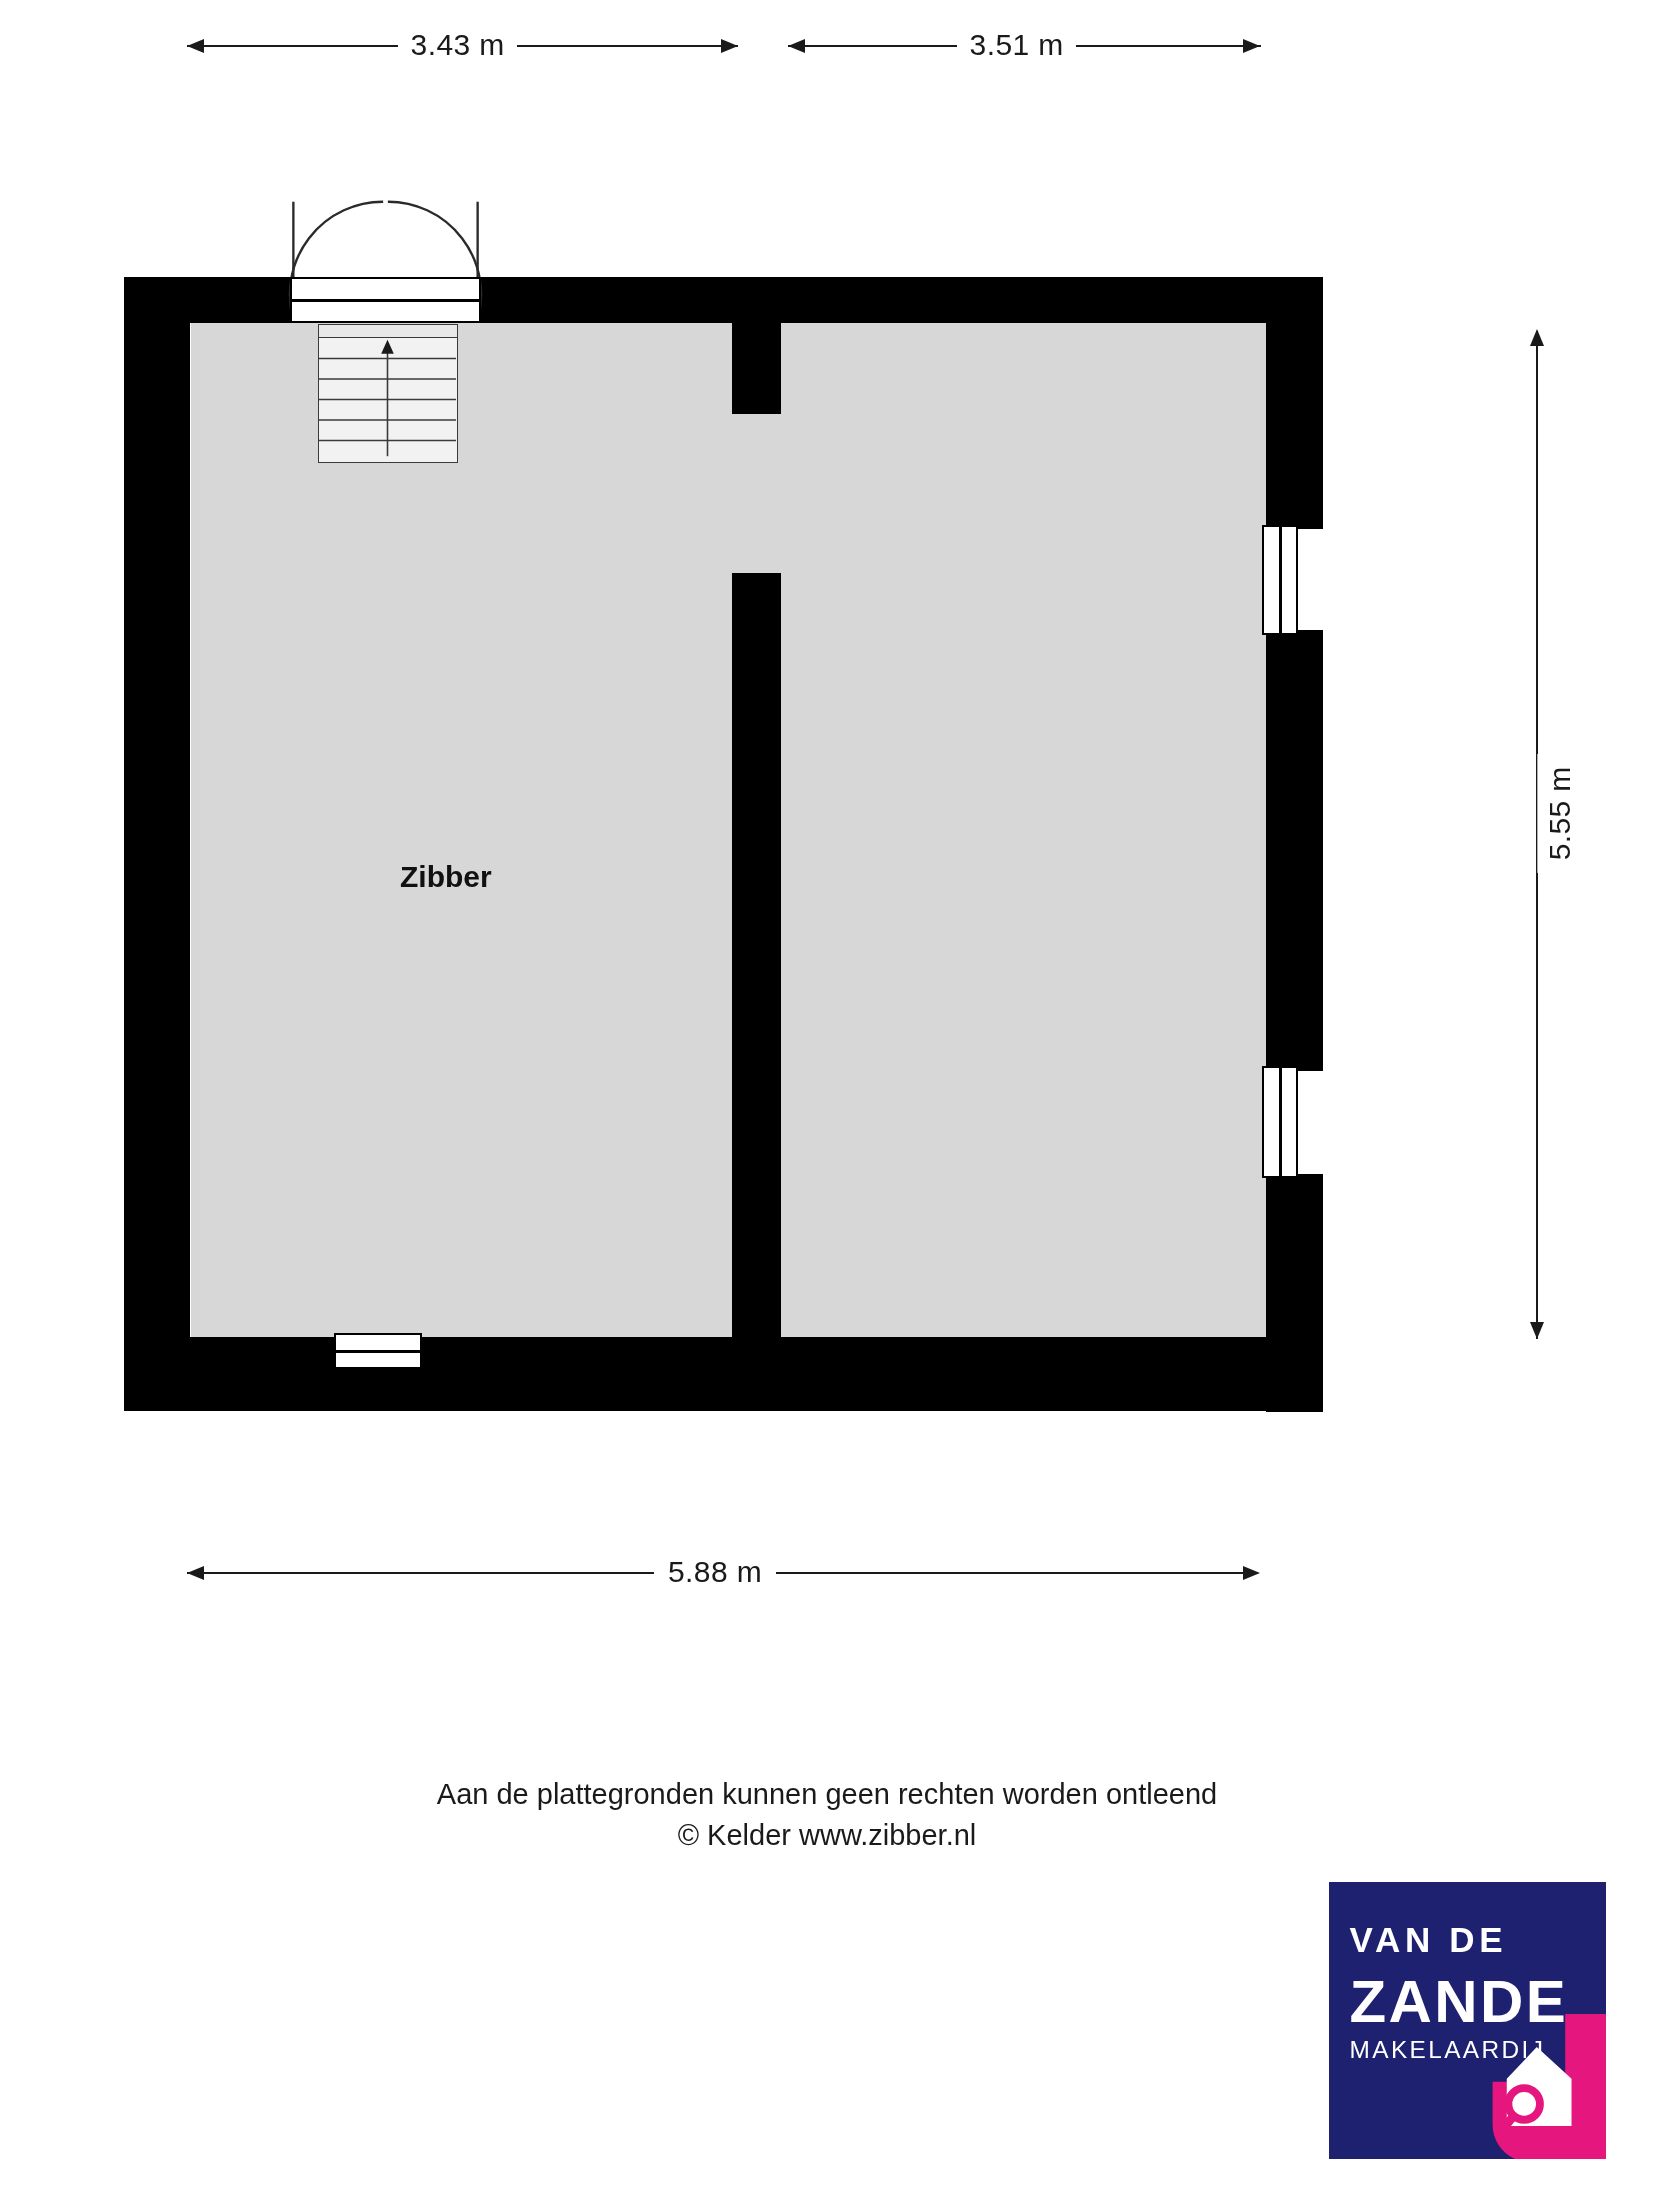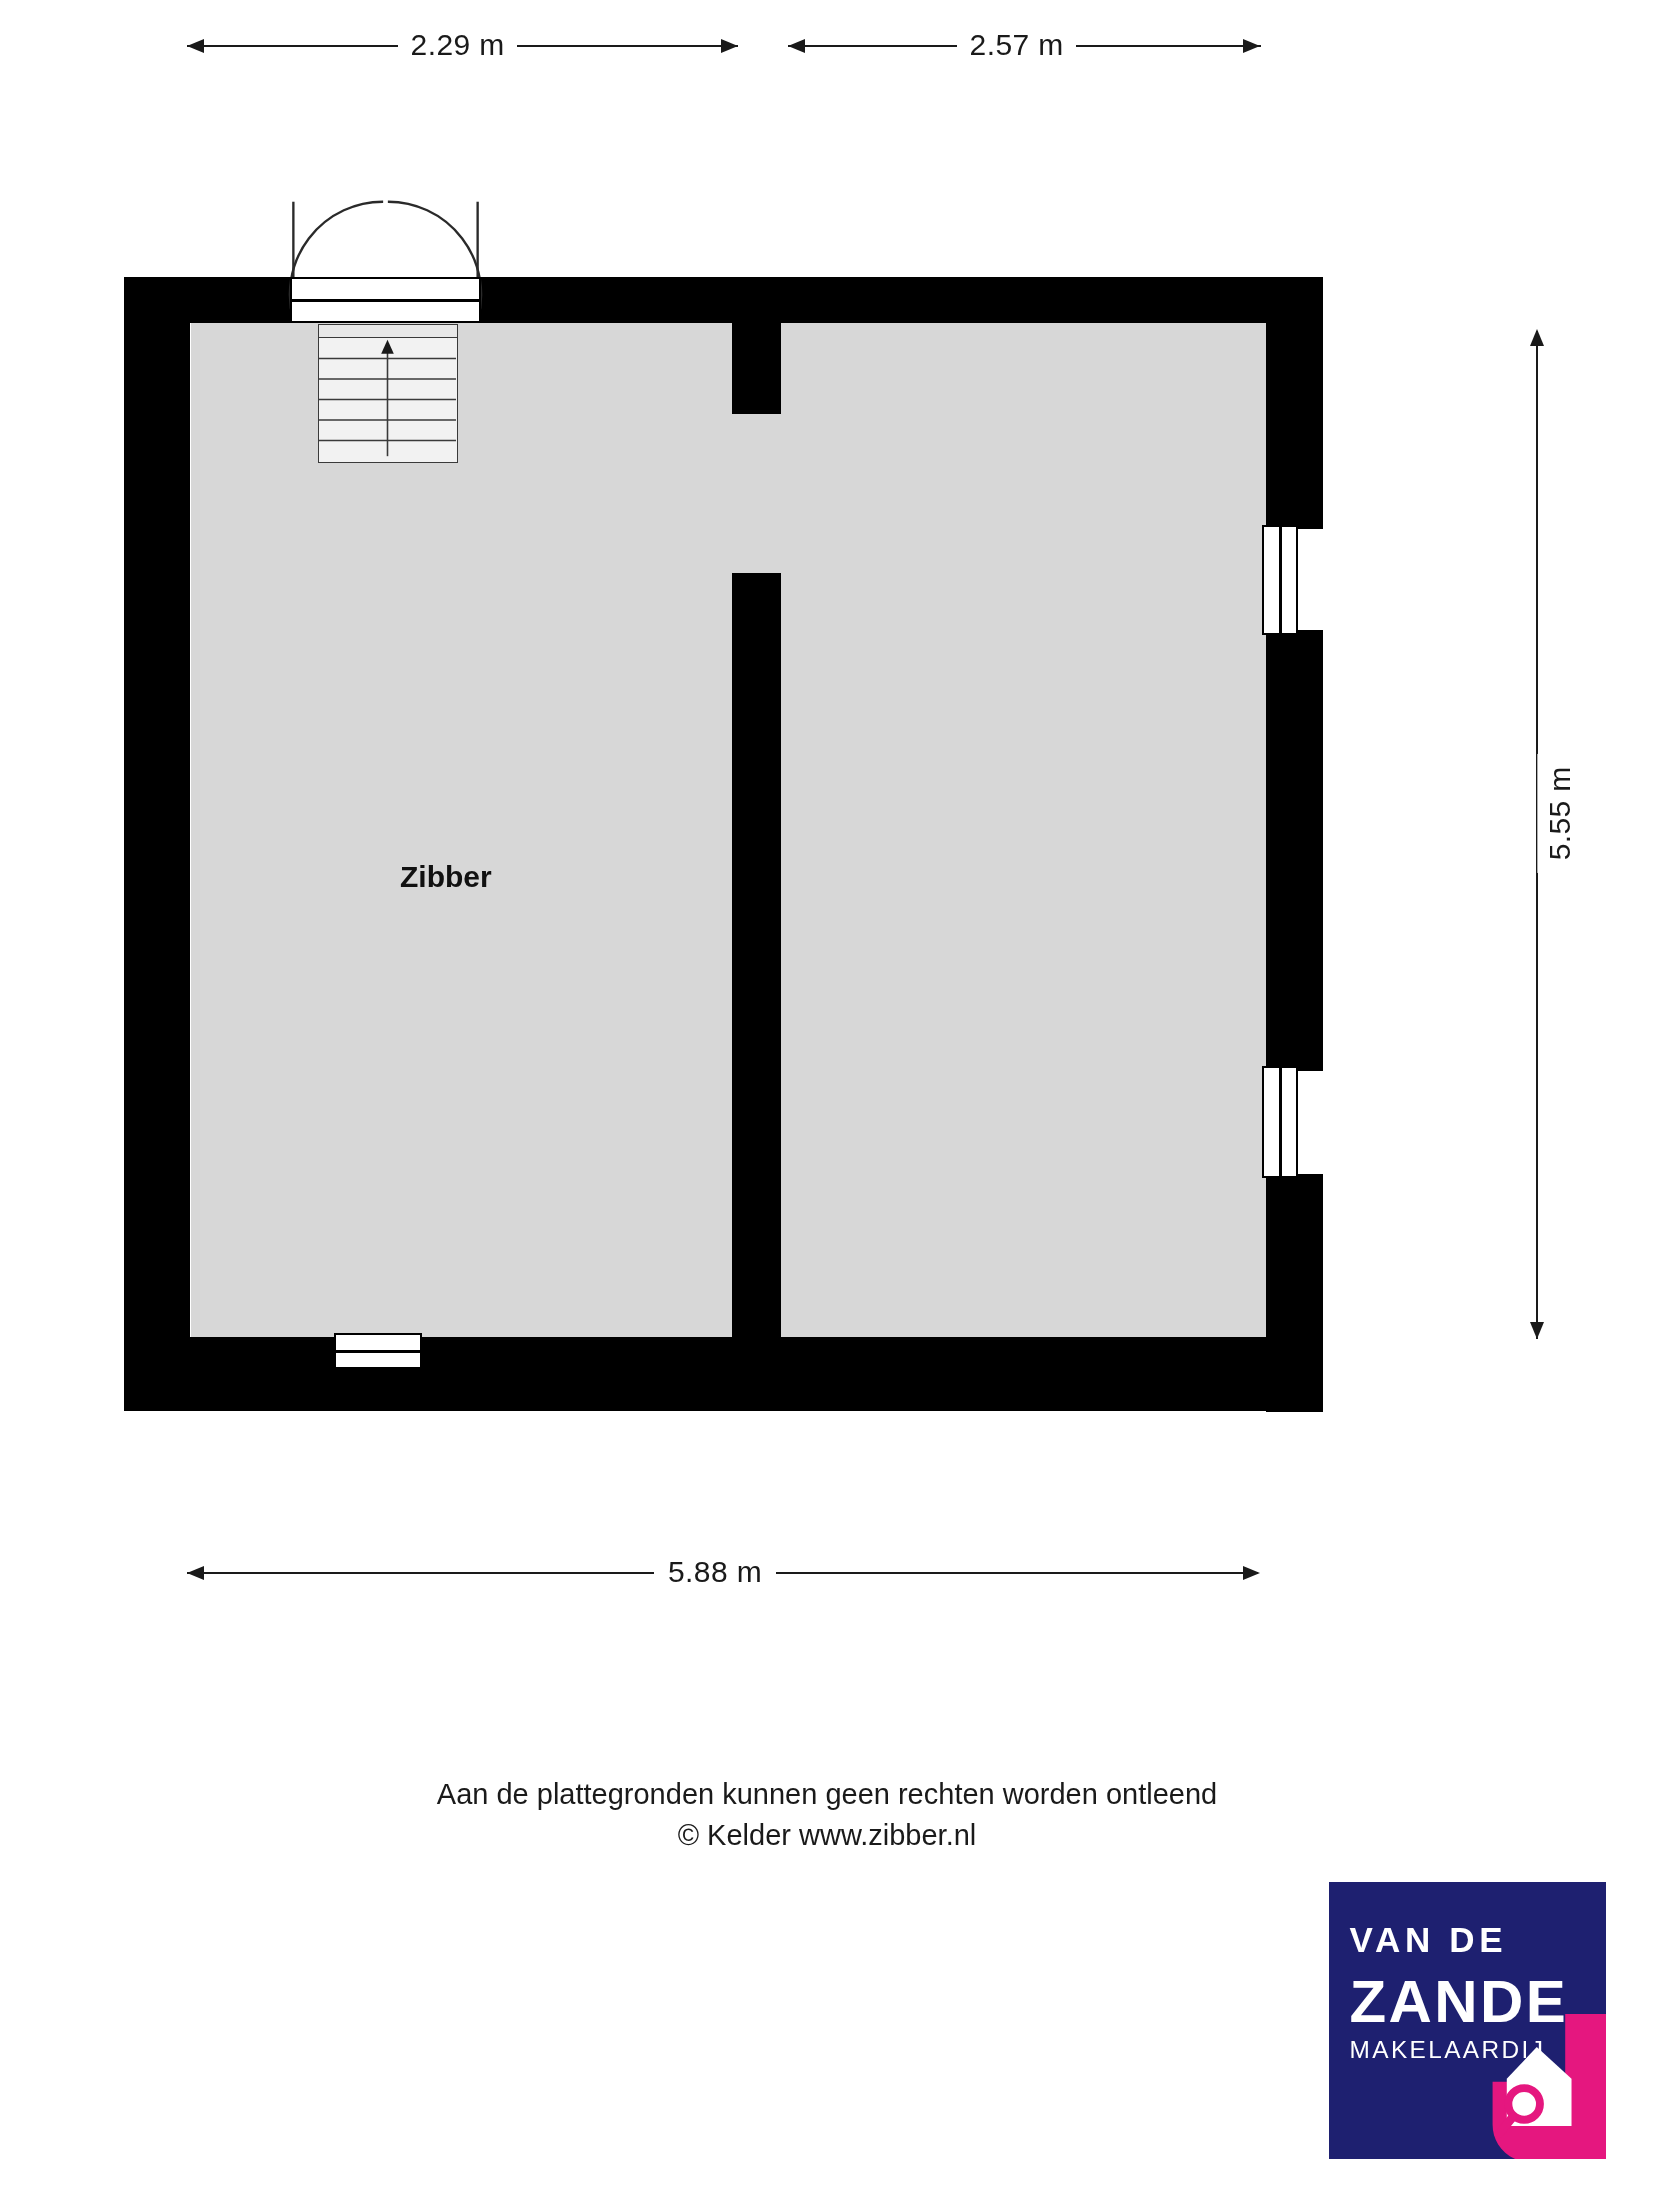--- a/index.html
+++ b/index.html
@@ -162,26 +162,26 @@
     font-size: 24.4px;
     letter-spacing: 2.4px;
   }
 </style>
 </head>
 <body>
 
 <div class="dim-line-h" style="left:187px; top:45px; width:551px;"></div>
 <div class="arrow arrow-left" style="left:187px; top:39px;"></div>
 <div class="arrow arrow-right" style="left:721px; top:39px;"></div>
-<div class="dim-label" style="left:398px; top:27.6px; background:#ffffff; padding:0 12.6px;">2.29 m</div>
+<div class="dim-label" style="left:398px; top:27.6px; background:#ffffff; padding:0 12.6px;">3.43 m</div>
 
 <div class="dim-line-h" style="left:788px; top:45px; width:473px;"></div>
 <div class="arrow arrow-left" style="left:788px; top:39px;"></div>
 <div class="arrow arrow-right" style="left:1243px; top:39px;"></div>
-<div class="dim-label" style="left:957px; top:27.6px; background:#ffffff; padding:0 12.6px;">2.57 m</div>
+<div class="dim-label" style="left:957px; top:27.6px; background:#ffffff; padding:0 12.6px;">3.51 m</div>
 
 <div class="dim-line-v" style="left:1536px; top:331px; width:2.4px; height:1008px;"></div>
 <div class="arrow arrow-up" style="left:1530px; top:329px;"></div>
 <div class="arrow arrow-down" style="left:1530px; top:1322px;"></div>
 <div class="dim-label" style="left:1501px; top:790px; transform: rotate(-90deg); transform-origin: center; background:#ffffff; padding:6.3px 12.6px;">5.55 m</div>
 
 <div class="dim-line-h" style="left:187px; top:1572px; width:1071px;"></div>
 <div class="arrow arrow-left" style="left:187px; top:1566px;"></div>
 <div class="arrow arrow-right" style="left:1243px; top:1566px;"></div>
 <div class="dim-label" style="left:654px; top:1555px; background:#ffffff; padding:0 14px;">5.88 m</div>

